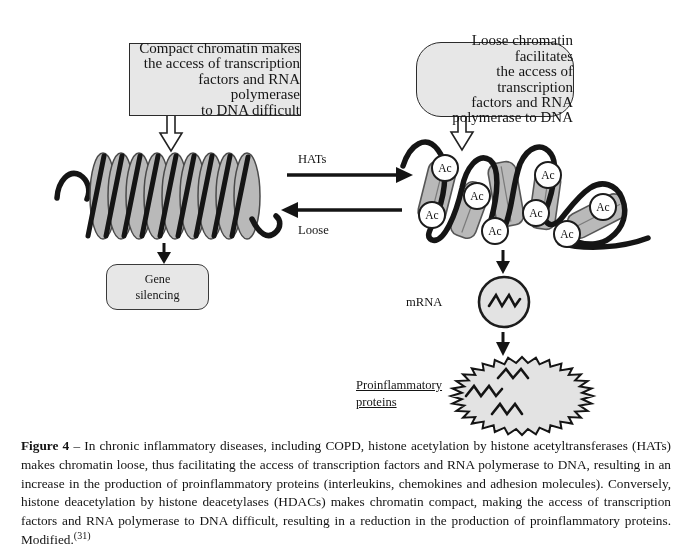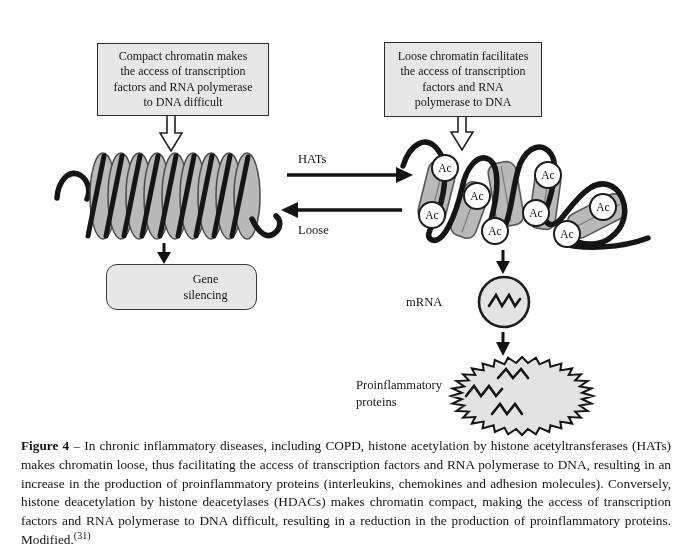--- a/index.html
+++ b/index.html
@@ -6,32 +6,32 @@
   body{
     width:692px;height:552px;position:relative;overflow:hidden;
     background:var(--background,#fff);
     font-family:"Liberation Serif",serif;color:#111;
   }
   .abs{position:absolute}
   .txtbox{
     background:var(--box-fill,#e7e7e7);
     border:1.6px solid var(--box-border,#2b2b2b);
     display:flex;align-items:center;justify-content:center;
-    text-align:center;font-size:12px;line-height:15.4px;
-    white-space:pre-line;color:#151515;
+    text-align:right;font-size:15px;line-height:15.4px;
+    white-space:pre-line;color:#151515;margin-left:32px;
   }
   .lbl{white-space:pre-line;font-size:12.6px;color:#151515;line-height:17px}
   .center{text-align:left}
   .right{text-align:left}
   .genebox{
     background:var(--box-fill,#e7e7e7);
     border:1.6px solid #3a3a3a;border-radius:11px;
     display:flex;align-items:center;justify-content:center;
     text-align:center;font-size:12.2px;line-height:16px;
-    white-space:pre-line;color:#151515;padding-left:48px;
+    white-space:pre-line;color:#151515;
   }
   .caption{
     position:absolute;left:21px;top:437px;width:650px;
     font-size:13.3px;line-height:18.8px;text-align:justify;color:#131313;margin:0;
   }
   .caption sup{font-size:10px;line-height:0}
   svg{position:absolute;left:0;top:0}
   .nuc{fill:var(--nucleosome-fill,#b9b9b9);stroke:#565656;stroke-width:1.6}
   .seam{stroke:#7a7a7a;stroke-width:1.2;fill:none}
   .disk{fill:var(--nucleosome-fill,#b9b9b9);stroke:#4a4a4a;stroke-width:1.5}
@@ -186,30 +186,30 @@
     <path class="zig" d="M498,378 L506,369 L513,378 L521,369 L528,378"></path>
     <path class="zig" d="M492,414 L500,404 L507,414 L515,404 L522,414"></path>
   </g>
 </svg>
 
 <div class="abs txtbox" style="left:97px;top:43px;width:170px;height:71px;">Compact chromatin makes
 the access of transcription
 factors and RNA polymerase
 to DNA difficult</div>
 
-<div class="abs txtbox" style="left:384px;top:42px;width:156px;height:73px;">Loose chromatin facilitates
+<div class="abs txtbox" style="left:384px;top:42px;width:156px;height:73px;border-radius:25px;">Loose chromatin facilitates
 the access of transcription
 factors and RNA
 polymerase to DNA</div>
 
 <div class="abs lbl center" style="left:298px;top:151px;width:80px;">HATs</div>
 
 <div class="abs lbl center" style="left:298px;top:222px;width:80px;">Loose</div>
 
 <div class="abs genebox" style="left:106px;top:264px;width:101px;height:44px;">Gene
 silencing</div>
 
 <div class="abs lbl right" style="left:406px;top:294px;width:64px;">mRNA</div>
 
-<div class="abs lbl center" style="left:356px;top:377px;width:100px;">Proinflammatory
+<div class="abs lbl center" style="left:356px;top:377px;width:100px;text-decoration:underline;">Proinflammatory
 proteins</div>
 
 <p class="caption"><strong>Figure 4</strong> <span>–</span> <span>In chronic inflammatory diseases, including COPD, histone acetylation by histone acetyltransferases (HATs) makes chromatin loose, thus facilitating the access of transcription factors and RNA polymerase to DNA, resulting in an increase in the production of proinflammatory proteins (interleukins, chemokines and adhesion molecules). Conversely, histone deacetylation by histone deacetylases (HDACs) makes chromatin compact, making the access of transcription factors and RNA polymerase to DNA difficult, resulting in a reduction in the production of proinflammatory proteins. Modified.</span><sup>(31)</sup></p>
 
 </body></html>

